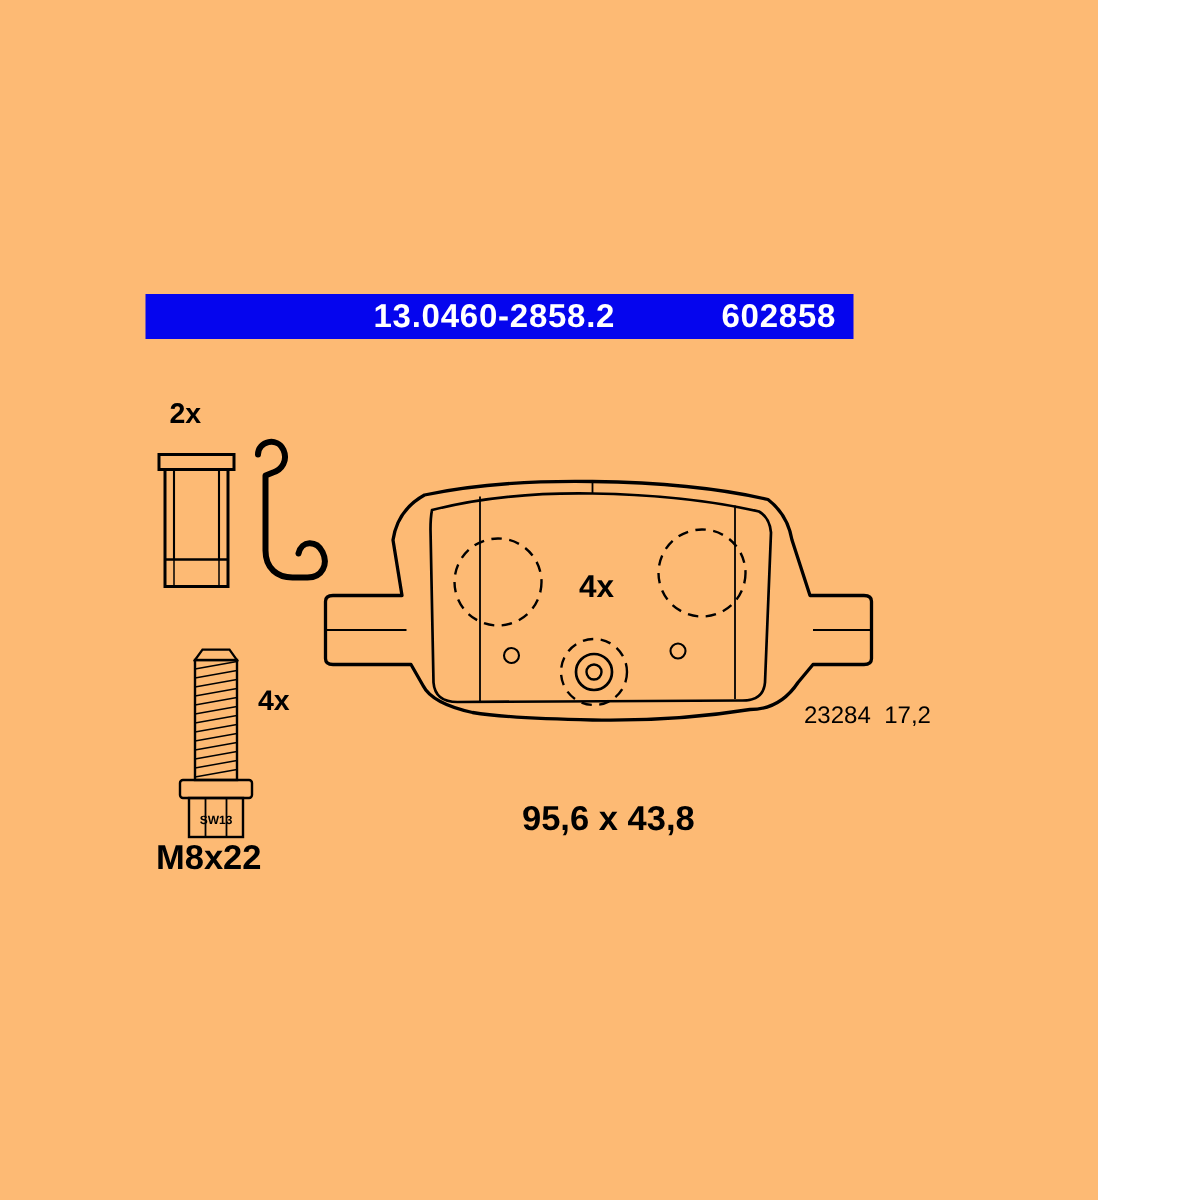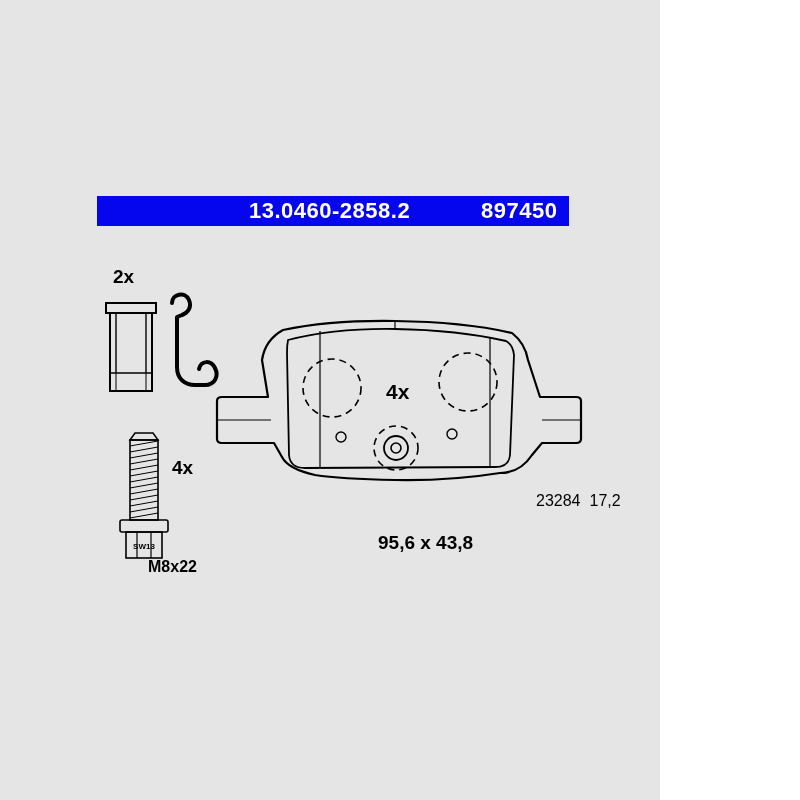--- a/index.html
+++ b/index.html
@@ -1,55 +1,55 @@
 <!DOCTYPE html>
 <html><head>
 <meta charset="utf-8">
 <style>
   html,body{margin:0;padding:0;background:#fff;}
   #stage{
-    position:relative;width:660px;height:800px;background:#e5e5e5;
+    position:relative;width:732px;height:800px;background:#fdba74;
     font-family:"Liberation Sans", sans-serif;color:#000;overflow:hidden;
   }
   
   .header-bar{
     position:absolute;left:97px;top:196px;width:472px;height:30px;
     background:#0505ee;
   }
   .header-bar span{
     position:absolute;top:0;height:30px;line-height:30px;
     color:#fff;font-weight:bold;font-size:22px;letter-spacing:0.5px;white-space:nowrap;
   }
   .part-number{left:152px;}
   .short-code{left:384px;}
   
   .lbl{position:absolute;white-space:nowrap;}
   .qty-sleeve{left:113px;top:266px;font-size:19px;font-weight:bold;}
   .qty-pad{left:386px;top:380px;font-size:21px;font-weight:bold;}
   .qty-bolt{left:172px;top:457px;font-size:19px;font-weight:bold;}
-  .bolt-size{left:104px;top:558px;font-size:16px;font-weight:bold;margin-left:44px;}
-  .pad-dims{left:348px;top:532px;font-size:19px;font-weight:bold;margin-left:30px;}
-  .pad-ref{left:536px;top:492px;font-size:16px;display:flex;gap:9px;}
+  .bolt-size{left:104px;top:558px;font-size:23px;font-weight:bold;}
+  .pad-dims{left:348px;top:532px;font-size:23px;font-weight:bold;}
+  .pad-ref{left:536px;top:469px;font-size:16px;display:flex;gap:9px;}
   
   .svg-abs{position:absolute;}
   #sleeve-svg{left:103px;top:299px;}
   #clip-svg{left:158px;top:291px;}
   #pad-svg{left:210px;top:315px;}
   #bolt-svg{left:110px;top:430px;}
   svg{display:block;}
   .ln{stroke:#000;fill:none;}
 </style>
 </head>
 <body>
 
 <div id="stage">
 
   <div class="header-bar">
     <span class="part-number">13.0460-2858.2</span>
-    <span class="short-code">897450</span>
+    <span class="short-code">602858</span>
   </div>
 
   <div class="lbl qty-sleeve">2x</div>
 
   <svg id="sleeve-svg" class="svg-abs" width="56" height="96" viewBox="0 0 56 96">
     <rect x="3" y="4" width="50" height="10" fill="#fff" class="ln" stroke-width="2"></rect>
     <rect x="7" y="14" width="42" height="78" fill="#fff" class="ln" stroke-width="2"></rect>
     <line x1="13" y1="14" x2="13" y2="74" class="ln" stroke-width="1.4"></line>
     <line x1="43" y1="14" x2="43" y2="74" class="ln" stroke-width="1.4"></line>
     <line x1="7" y1="74" x2="49" y2="74" class="ln" stroke-width="1.6"></line>

